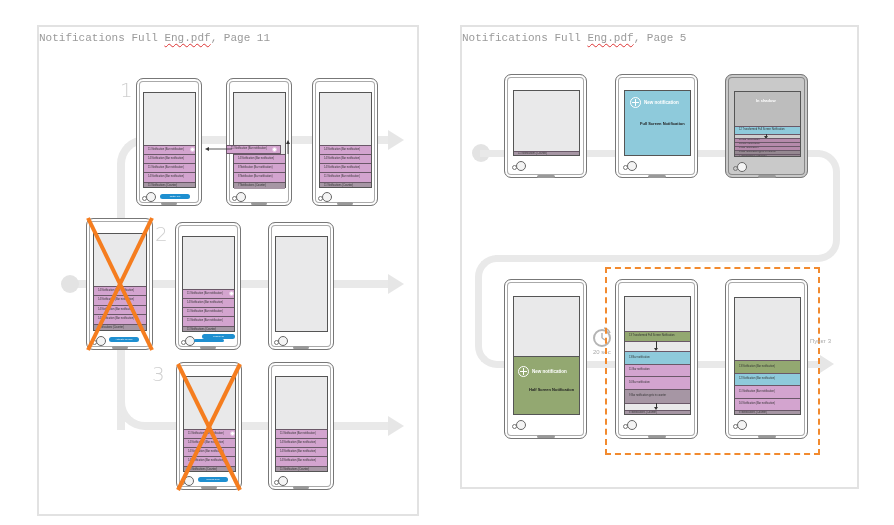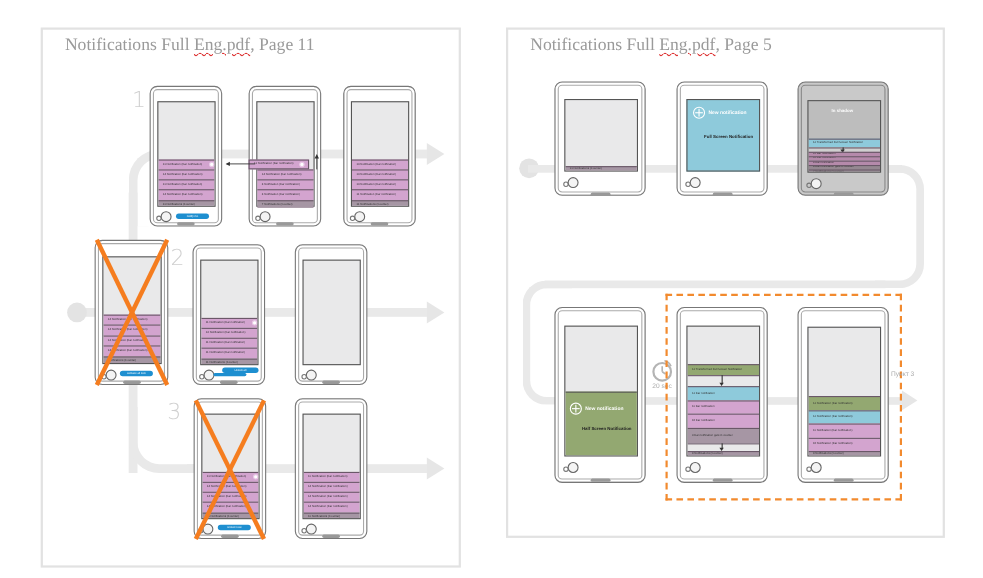--- a/index.html
+++ b/index.html
@@ -1,18 +1,18 @@
 <!DOCTYPE html>
 <html><head>
 <meta charset="utf-8">
 <style>
   html, body { margin:0; padding:0; background:#ffffff; }
   body { width:894px; height:525px; position:relative; overflow:hidden; font-family:"Liberation Sans", sans-serif; }
   .panel { position:absolute; border:2px solid #e2e2e2; background:#fff; box-sizing:border-box; }
-  .panel-title { position:absolute; left:20px; top:5px; font-size:16px; color:#9a9a9a; white-space:nowrap; font-family:Liberation Serif, serif; }
+  .panel-title { position:absolute; left:0; top:5px; font-size:11px; color:#9a9a9a; white-space:nowrap; font-family:Liberation Mono, monospace; }
   .panel-title .squig { text-decoration: underline wavy #d33; text-decoration-thickness:1px; text-underline-offset:2px; }
   .track { position:absolute; background:#e9e9e9; }
   .curve { position:absolute; border:8px solid #e9e9e9; box-sizing:border-box; }
   .dot { position:absolute; width:18px; height:18px; border-radius:50%; background:#e3e3e3; }
   .arrowhead { position:absolute; width:0; height:0; border-top:10px solid transparent; border-bottom:10px solid transparent; border-left:16px solid #e6e6e6; }
   .stepnum { position:absolute; font-size:20px; color:#cfcfcf; font-family:"DejaVu Sans", sans-serif; font-weight:300; }
   .phone { position:absolute; border:1.5px solid #777; border-radius:7px; background:#fff; box-sizing:border-box; box-shadow: inset 0 0 0 2px #fff, inset 0 0 0 3px #aaa; }
   .phone.dark { background:#c9c9c9; box-shadow: inset 0 0 0 2px #c9c9c9, inset 0 0 0 3px #888; }
   .screen { position:absolute; border:1px solid #555; background:#e9e9ea; box-sizing:border-box; overflow:hidden; }
   .screen.dark { background:#bdbdbd; }

